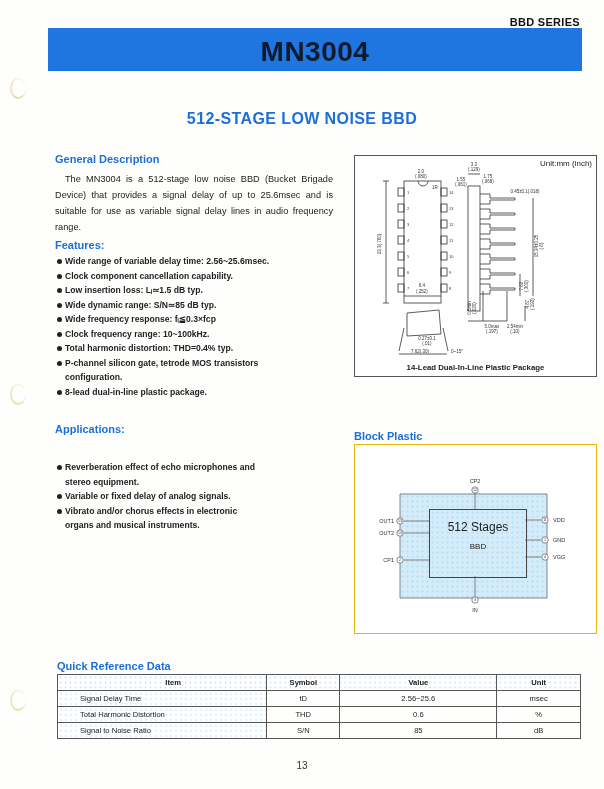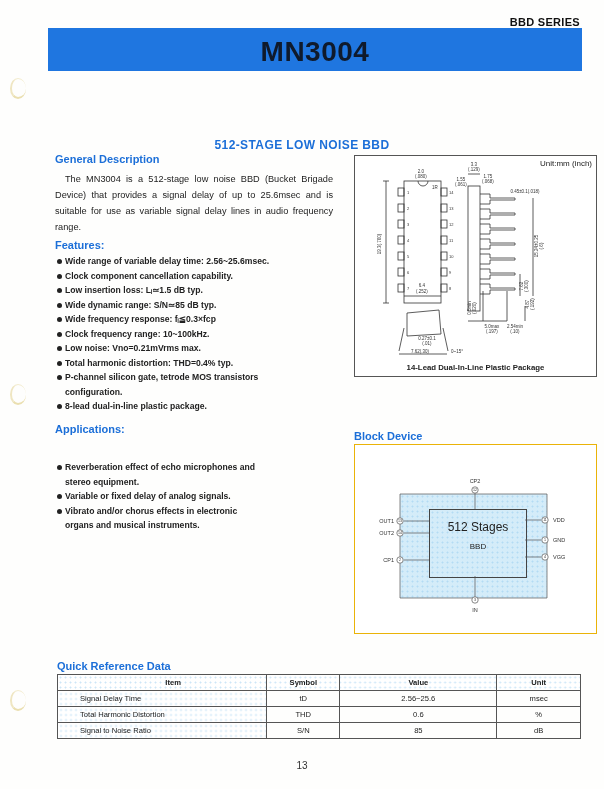--- a/index.html
+++ b/index.html
@@ -7,21 +7,21 @@
     width:604px; height:789px; position:relative; overflow:hidden;
     background:#fefefd;
     font-family:"Liberation Sans", sans-serif;
     color:#1a1a1a;
   }
   .abs { position:absolute; }
   .series { right:24px; top:16px; font-size:11px; font-weight:bold; letter-spacing:0.3px; color:#111; }
   .banner { left:48px; top:28px; width:534px; height:43px; background:#1f76e0; }
   .banner-title { position:absolute; left:0; right:0; top:8px; text-align:center; font-size:28px; font-weight:bold; color:#0f1a2c; letter-spacing:0.5px; }
   .hole { width:14px; height:18px; border-radius:50%; border-left:2px solid #efe6c2; border-top:1px solid #f3ecd0; border-bottom:2px solid #eadfb0; }
-  .subtitle { left:0; right:0; top:110px; text-align:center; font-size:12px; font-weight:bold; color:#1c6fd8; letter-spacing:0.4px;margin-top:28px; }
+  .subtitle { left:0; right:0; top:110px; text-align:center; font-size:16px; font-weight:bold; color:#1c6fd8; letter-spacing:0.4px; }
   .h2 { font-size:11px; font-weight:bold; color:#1c6fd8; }
   .para { left:55px; top:171px; width:278px; font-size:9.2px; line-height:16px; text-align:justify; color:#222; text-indent:10px; }
   .list { left:57px; width:290px; font-size:8.6px; line-height:14.5px; color:#222; font-weight:bold; }
   .list .li { position:relative; padding-left:8px; }
   .list .li::before { content:""; position:absolute; left:0; top:5px; width:5px; height:5px; border-radius:50%; background:#222; }
   .list.apps { font-weight:normal; }
   .list.apps .li { font-weight:bold; }
   .pkgbox { left:354px; top:155px; width:241px; height:220px; border:1px solid #555; background:#fff; }
   .unit { right:4px; top:3px; font-size:8px; color:#222; }
   .pkg-caption { left:0; right:0; bottom:4px; text-align:center; font-size:7.8px; font-weight:bold; color:#222; }
@@ -54,21 +54,20 @@
 <div class="abs para">The MN3004 is a 512-stage low noise BBD (Bucket Brigade Device) that provides a signal delay of up to 25.6msec and is suitable for use as variable signal delay lines in audio frequency range.</div>
 
 <div class="abs h2" style="left:55px;top:239px;">Features:</div>
 <div class="abs list" style="top:254px;">
   <div class="li">Wide range of variable delay time: 2.56~25.6msec.</div>
   <div class="li">Clock component cancellation capability.</div>
   <div class="li">Low insertion loss: Lᵢ≃1.5 dB typ.</div>
   <div class="li">Wide dynamic range: S/N≃85 dB typ.</div>
   <div class="li">Wide frequency response: fᵢ≦0.3×fcp</div>
   <div class="li">Clock frequency range: 10~100kHz.</div>
-  <div class="li">Low noise: Vno=0.21mVrms max.</div>
   <div class="li">Total harmonic distortion: THD=0.4% typ.</div>
   <div class="li" style="width:225px;">P-channel silicon gate, tetrode MOS transistors configuration.</div>
   <div class="li">8-lead dual-in-line plastic package.</div>
 </div>
 
 <div class="abs h2" style="left:55px;top:423px;">Applications:</div>
 <div class="abs list apps" style="top:460px;">
   <div class="li" style="width:200px;">Reverberation effect of echo microphones and stereo equipment.</div>
   <div class="li">Variable or fixed delay of analog signals.</div>
   <div class="li" style="width:200px;">Vibrato  and/or  chorus effects in electronic organs and musical instruments.</div>
@@ -168,21 +167,21 @@
       <text x="160" y="177">(.10)</text>
       <text x="72" y="184">0.27±0.1</text>
       <text x="72" y="189">(.01)</text>
       <text x="65" y="197">7.62(.30)</text>
       <text x="102" y="197">0~15°</text>
     </g>
   </svg>
   <div class="abs pkg-caption">14-Lead Dual-In-Line Plastic Package</div>
 </div>
 
-<div class="abs h2" style="left:354px;top:430px;">Block Device</div>
+<div class="abs h2" style="left:354px;top:430px;">Block Plastic</div>
 <div class="abs bdbox">
   <div class="abs bd-dots" style="left:45px;top:49px;width:147px;height:104px;"></div>
   <div class="abs bd-dots" style="left:74px;top:64px;width:96px;height:67px;border:1px solid #444;">
     <div style="position:absolute;left:0;right:0;top:10px;text-align:center;font-size:12px;color:#222;">512 Stages</div>
     <div style="position:absolute;left:0;right:0;top:32px;text-align:center;font-size:8px;color:#222;">BBD</div>
   </div>
   <svg width="241" height="188" style="position:absolute;left:0;top:0;">
     <g stroke="#555" stroke-width="0.7" fill="none">
       <line x1="45" y1="49" x2="192" y2="49"></line>
       <line x1="45" y1="49" x2="45" y2="153"></line>

